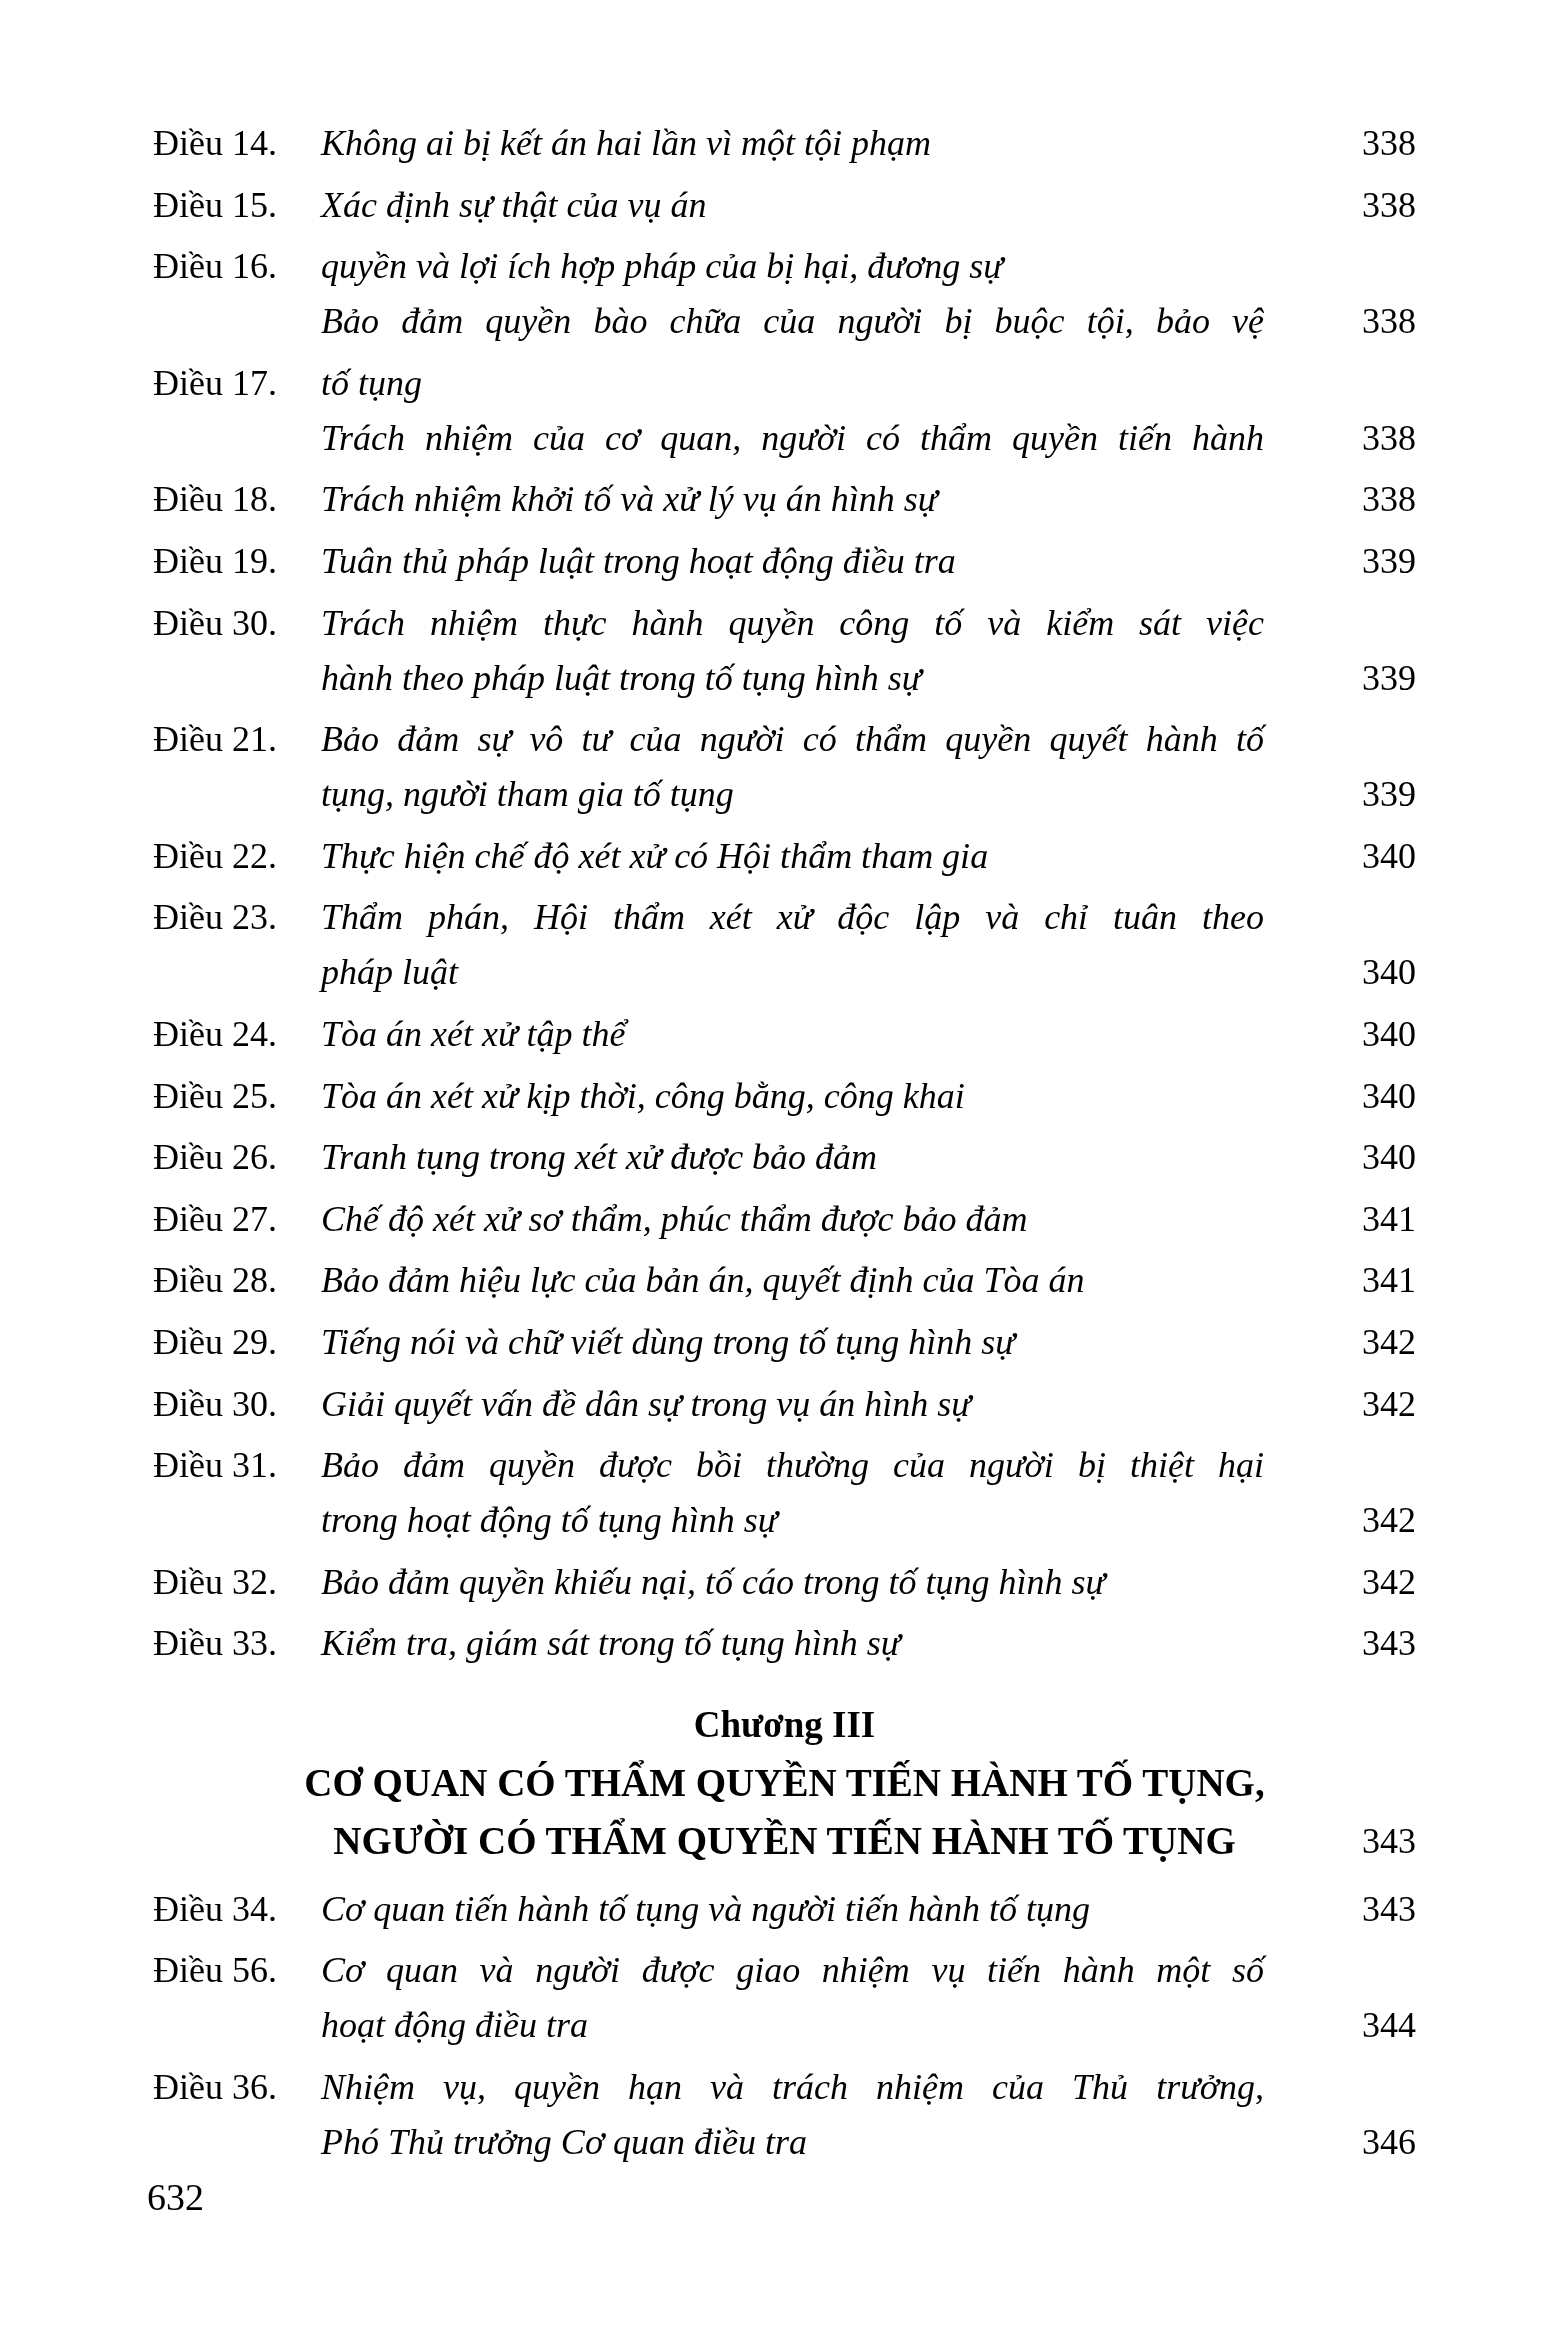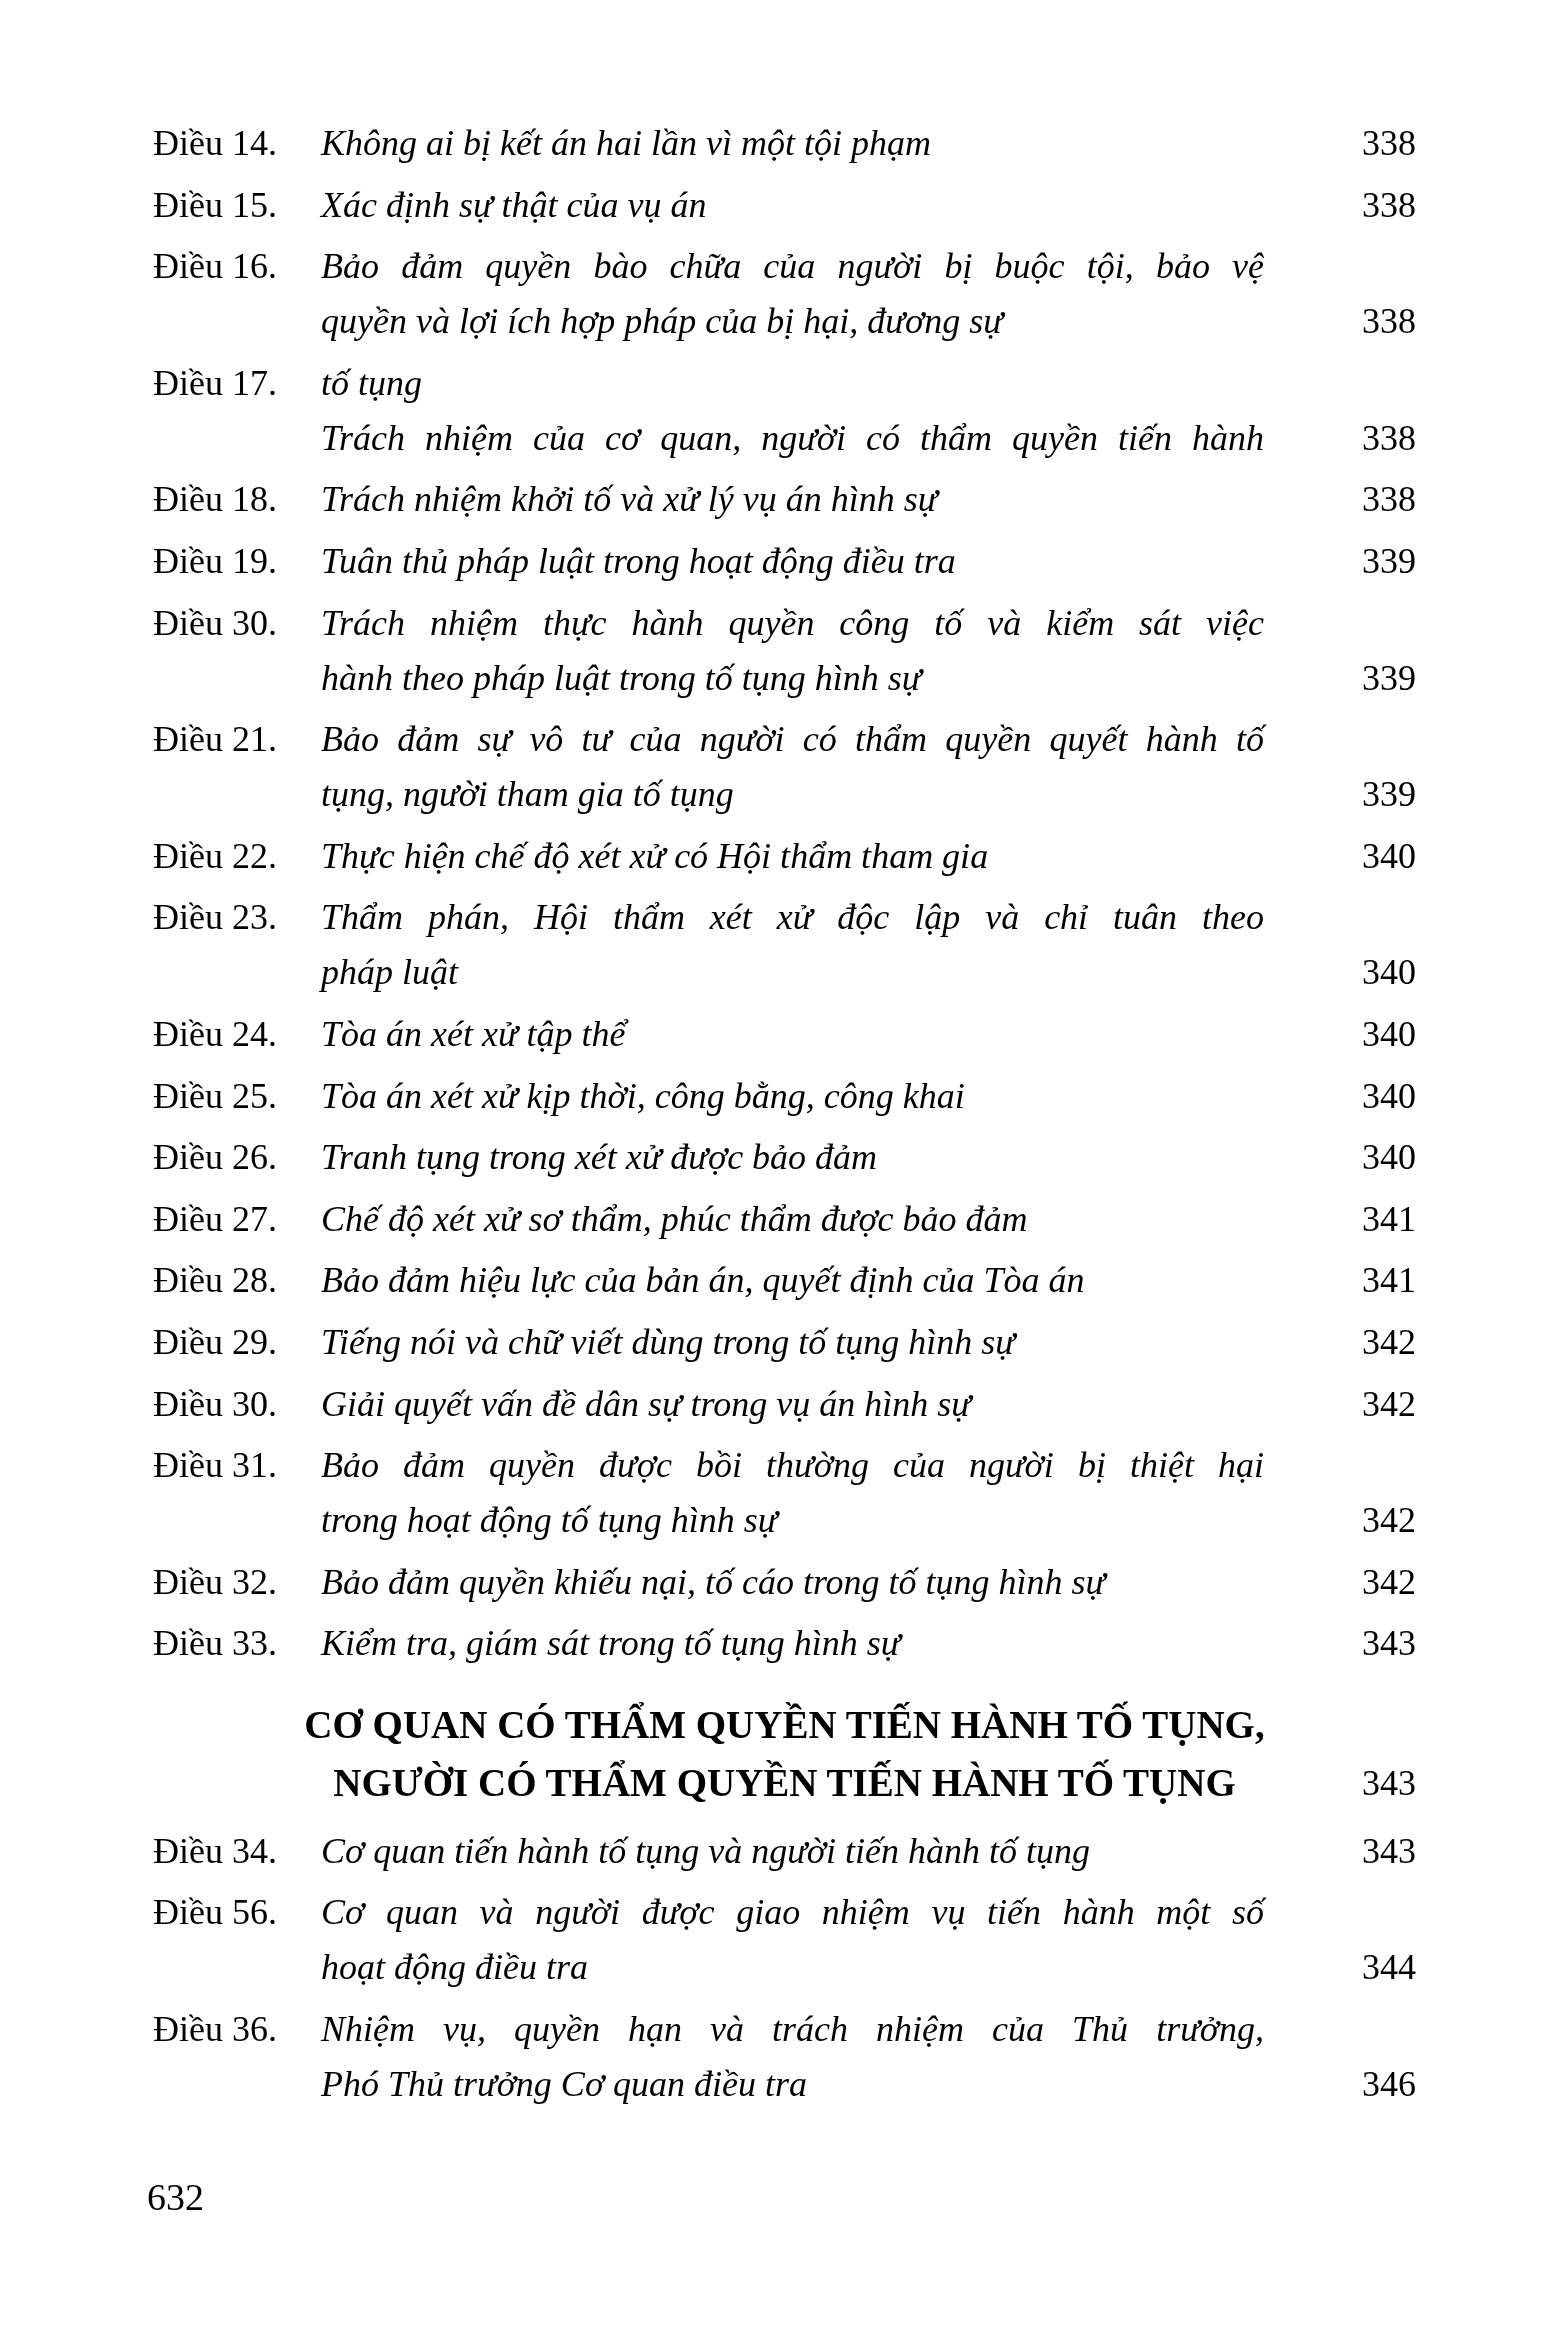--- a/index.html
+++ b/index.html
@@ -89,22 +89,22 @@
       <div class="entry">
         <span class="lbl">Điều 15.</span>
         <span class="titlecol">
           <div class="line">Xác định sự thật của vụ án</div>
         </span>
         <span class="pagecol">338</span>
       </div>
       <div class="entry">
         <span class="lbl">Điều 16.</span>
         <span class="titlecol">
+          <div class="line">quyền và lợi ích hợp pháp của bị hại, đương sự</div>
           <div class="line fill">Bảo đảm quyền bào chữa của người bị buộc tội, bảo vệ</div>
-          <div class="line">quyền và lợi ích hợp pháp của bị hại, đương sự</div>
         </span>
         <span class="pagecol">338</span>
       </div>
       <div class="entry">
         <span class="lbl">Điều 17.</span>
         <span class="titlecol">
           <div class="line">tố tụng</div>
           <div class="line fill">Trách nhiệm của cơ quan, người có thẩm quyền tiến hành</div>
         </span>
         <span class="pagecol">338</span>
@@ -219,20 +219,21 @@
         <span class="pagecol">342</span>
       </div>
       <div class="entry">
         <span class="lbl">Điều 33.</span>
         <span class="titlecol">
           <div class="line">Kiểm tra, giám sát trong tố tụng hình sự</div>
         </span>
         <span class="pagecol">343</span>
       </div>
       <div class="chapter">
+        <div class="ch-num">Chương III</div>
         <div class="ch-cap">CƠ QUAN CÓ THẨM QUYỀN TIẾN HÀNH TỐ TỤNG,</div>
         <div class="ch-cap ch-last"><span class="ch-text">NGƯỜI CÓ THẨM QUYỀN TIẾN HÀNH TỐ TỤNG</span><span class="ch-page">343</span></div>
       </div>
       <div class="entry">
         <span class="lbl">Điều 34.</span>
         <span class="titlecol">
           <div class="line">Cơ quan tiến hành tố tụng và người tiến hành tố tụng</div>
         </span>
         <span class="pagecol">343</span>
       </div>

